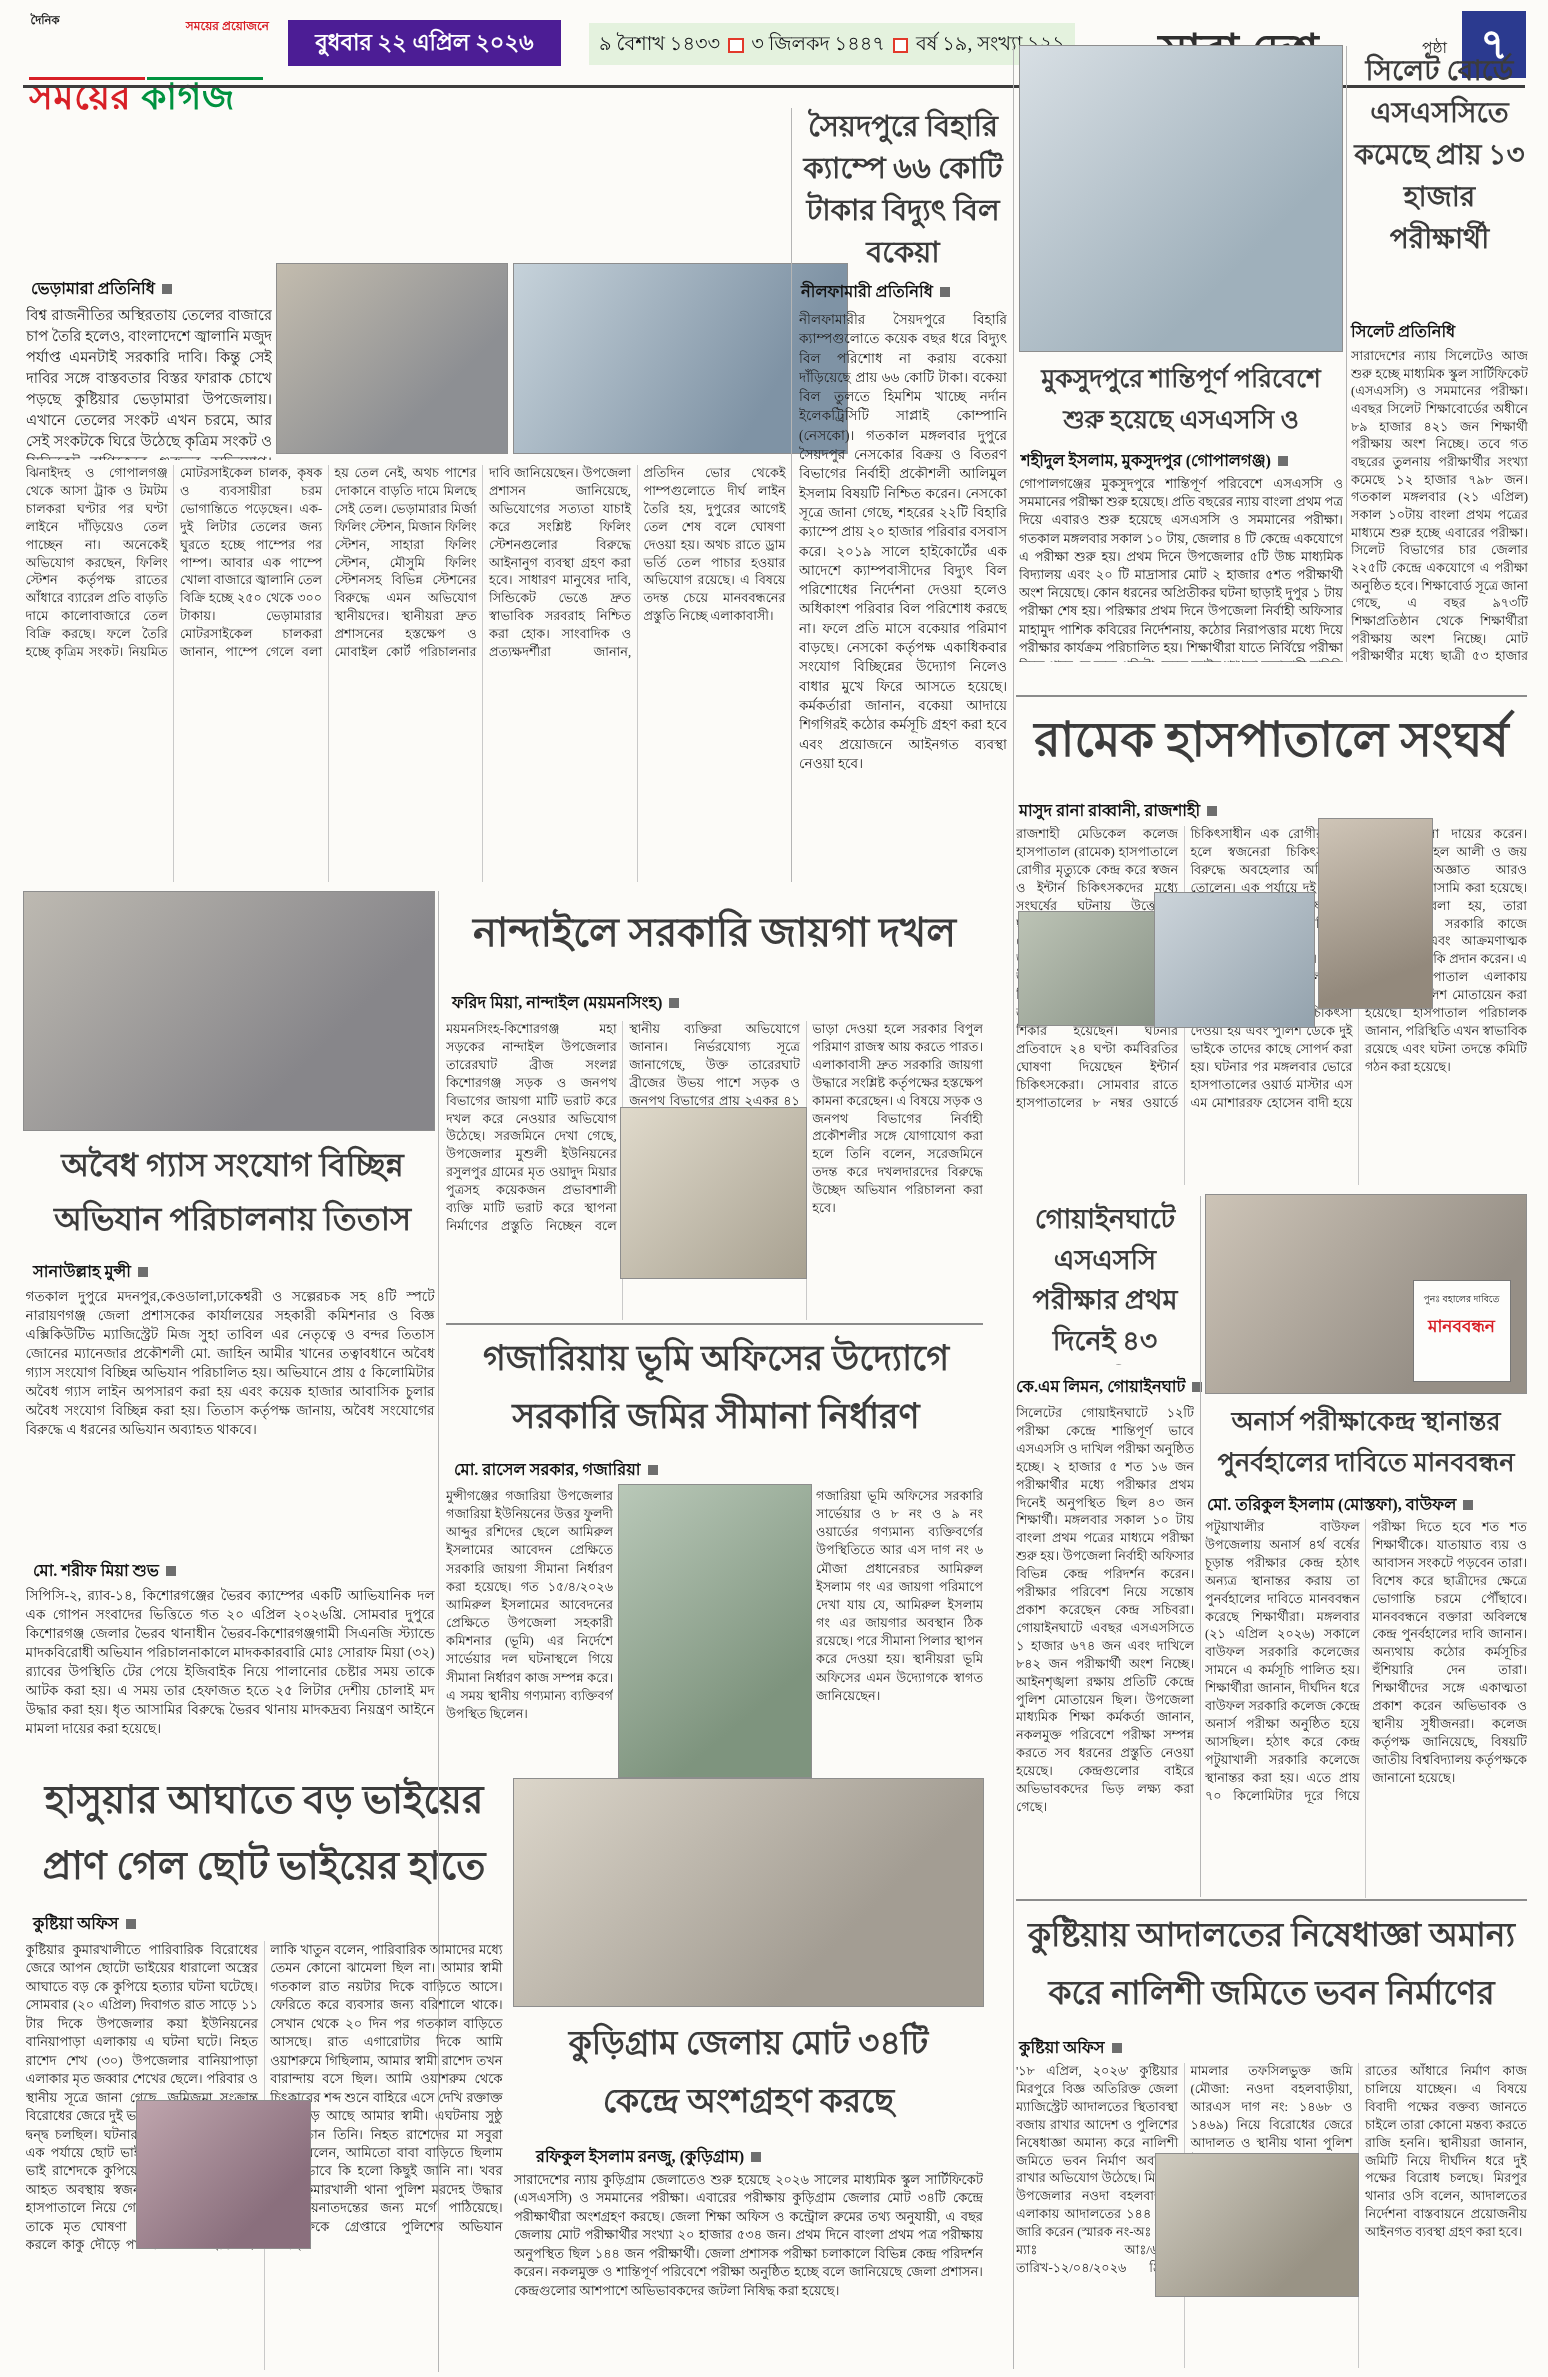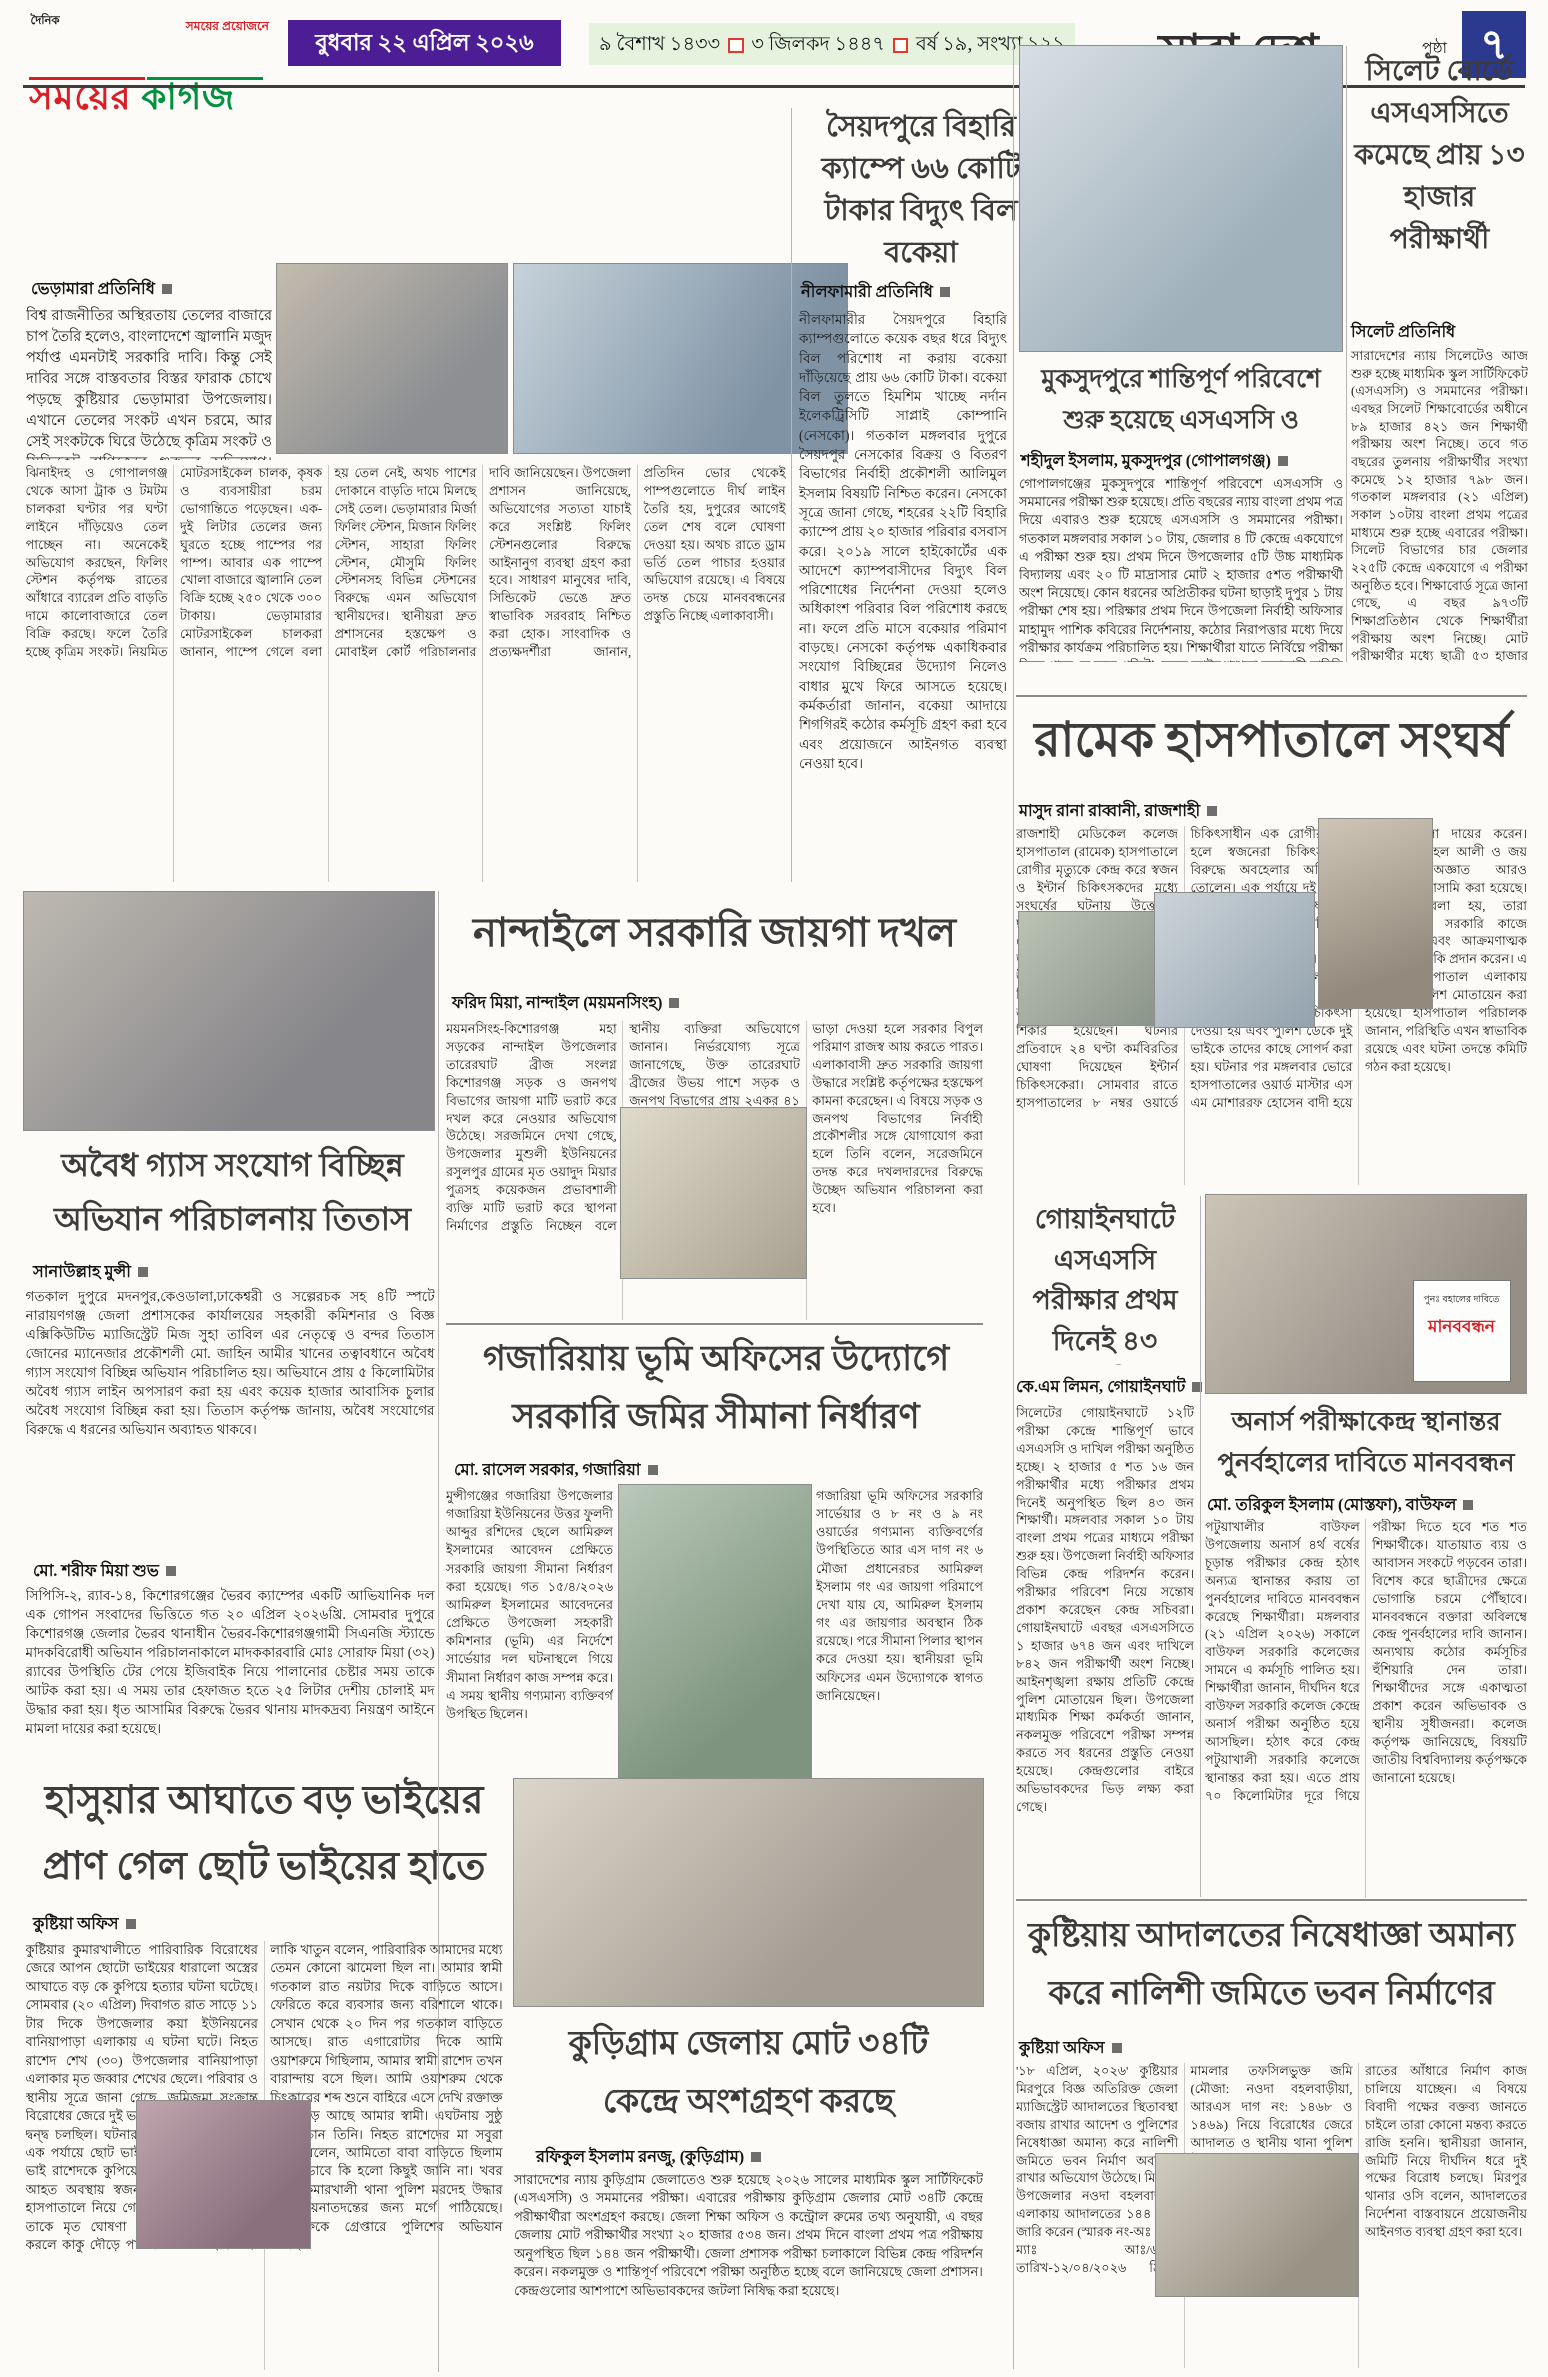--- a/index.html
+++ b/index.html
@@ -53,21 +53,21 @@
   #banner .b1{font-size:9.3px;color:#222;}
   #banner .b2{font-size:17px;font-weight:bold;color:#d81f26;margin-top:6.2px;}
   
   #lead-headline{left:23px;top:91px;width:763px;height:177px;font-size:46px;line-height:1.78;}
   #lead-byline{left:31px;top:276px;}
   #lead-intro{left:26px;top:305px;width:246px;height:155px;font-size:14.7px;line-height:1.43;}
   #photo-crowd{left:276px;top:263px;width:232px;height:191px;}
   #photo-station{left:513px;top:263px;width:335px;height:191px;}
   #lead-body{left:25.6px;top:465px;width:760px;height:417px;font-size:12.8px;line-height:1.4;column-count:5;}
   #vr1{left:791px;top:108px;height:774px;}
-  #saidpur-headline{left:799px;top:105px;width:208px;height:169px;font-size:29px;line-height:1.45;margin-left:18px;}
+  #saidpur-headline{left:799px;top:105px;width:208px;height:169px;font-size:29px;line-height:1.45;}
   #saidpur-byline{left:801px;top:279px;}
   #saidpur-body{left:799px;top:310px;width:208px;height:572px;font-size:13.6px;line-height:1.42;}
   #vr2{left:1013px;top:46px;height:2323px;}
   #photo-exam{left:1019px;top:45px;width:324px;height:307px;}
   #vr3{left:1346px;top:46px;height:616px;}
   #sylhet-headline{left:1351px;top:50px;width:177px;height:265px;font-size:28px;line-height:1.5;}
   #sylhet-byline{left:1351px;top:319px;}
   #sylhet-body{left:1351px;top:348px;width:177px;height:314px;font-size:12.8px;line-height:1.38;}
   #muksudpur-headline{left:1019px;top:358px;width:324px;height:84px;font-size:25px;line-height:1.65;}
   #muksudpur-byline{left:1021px;top:448px;}

